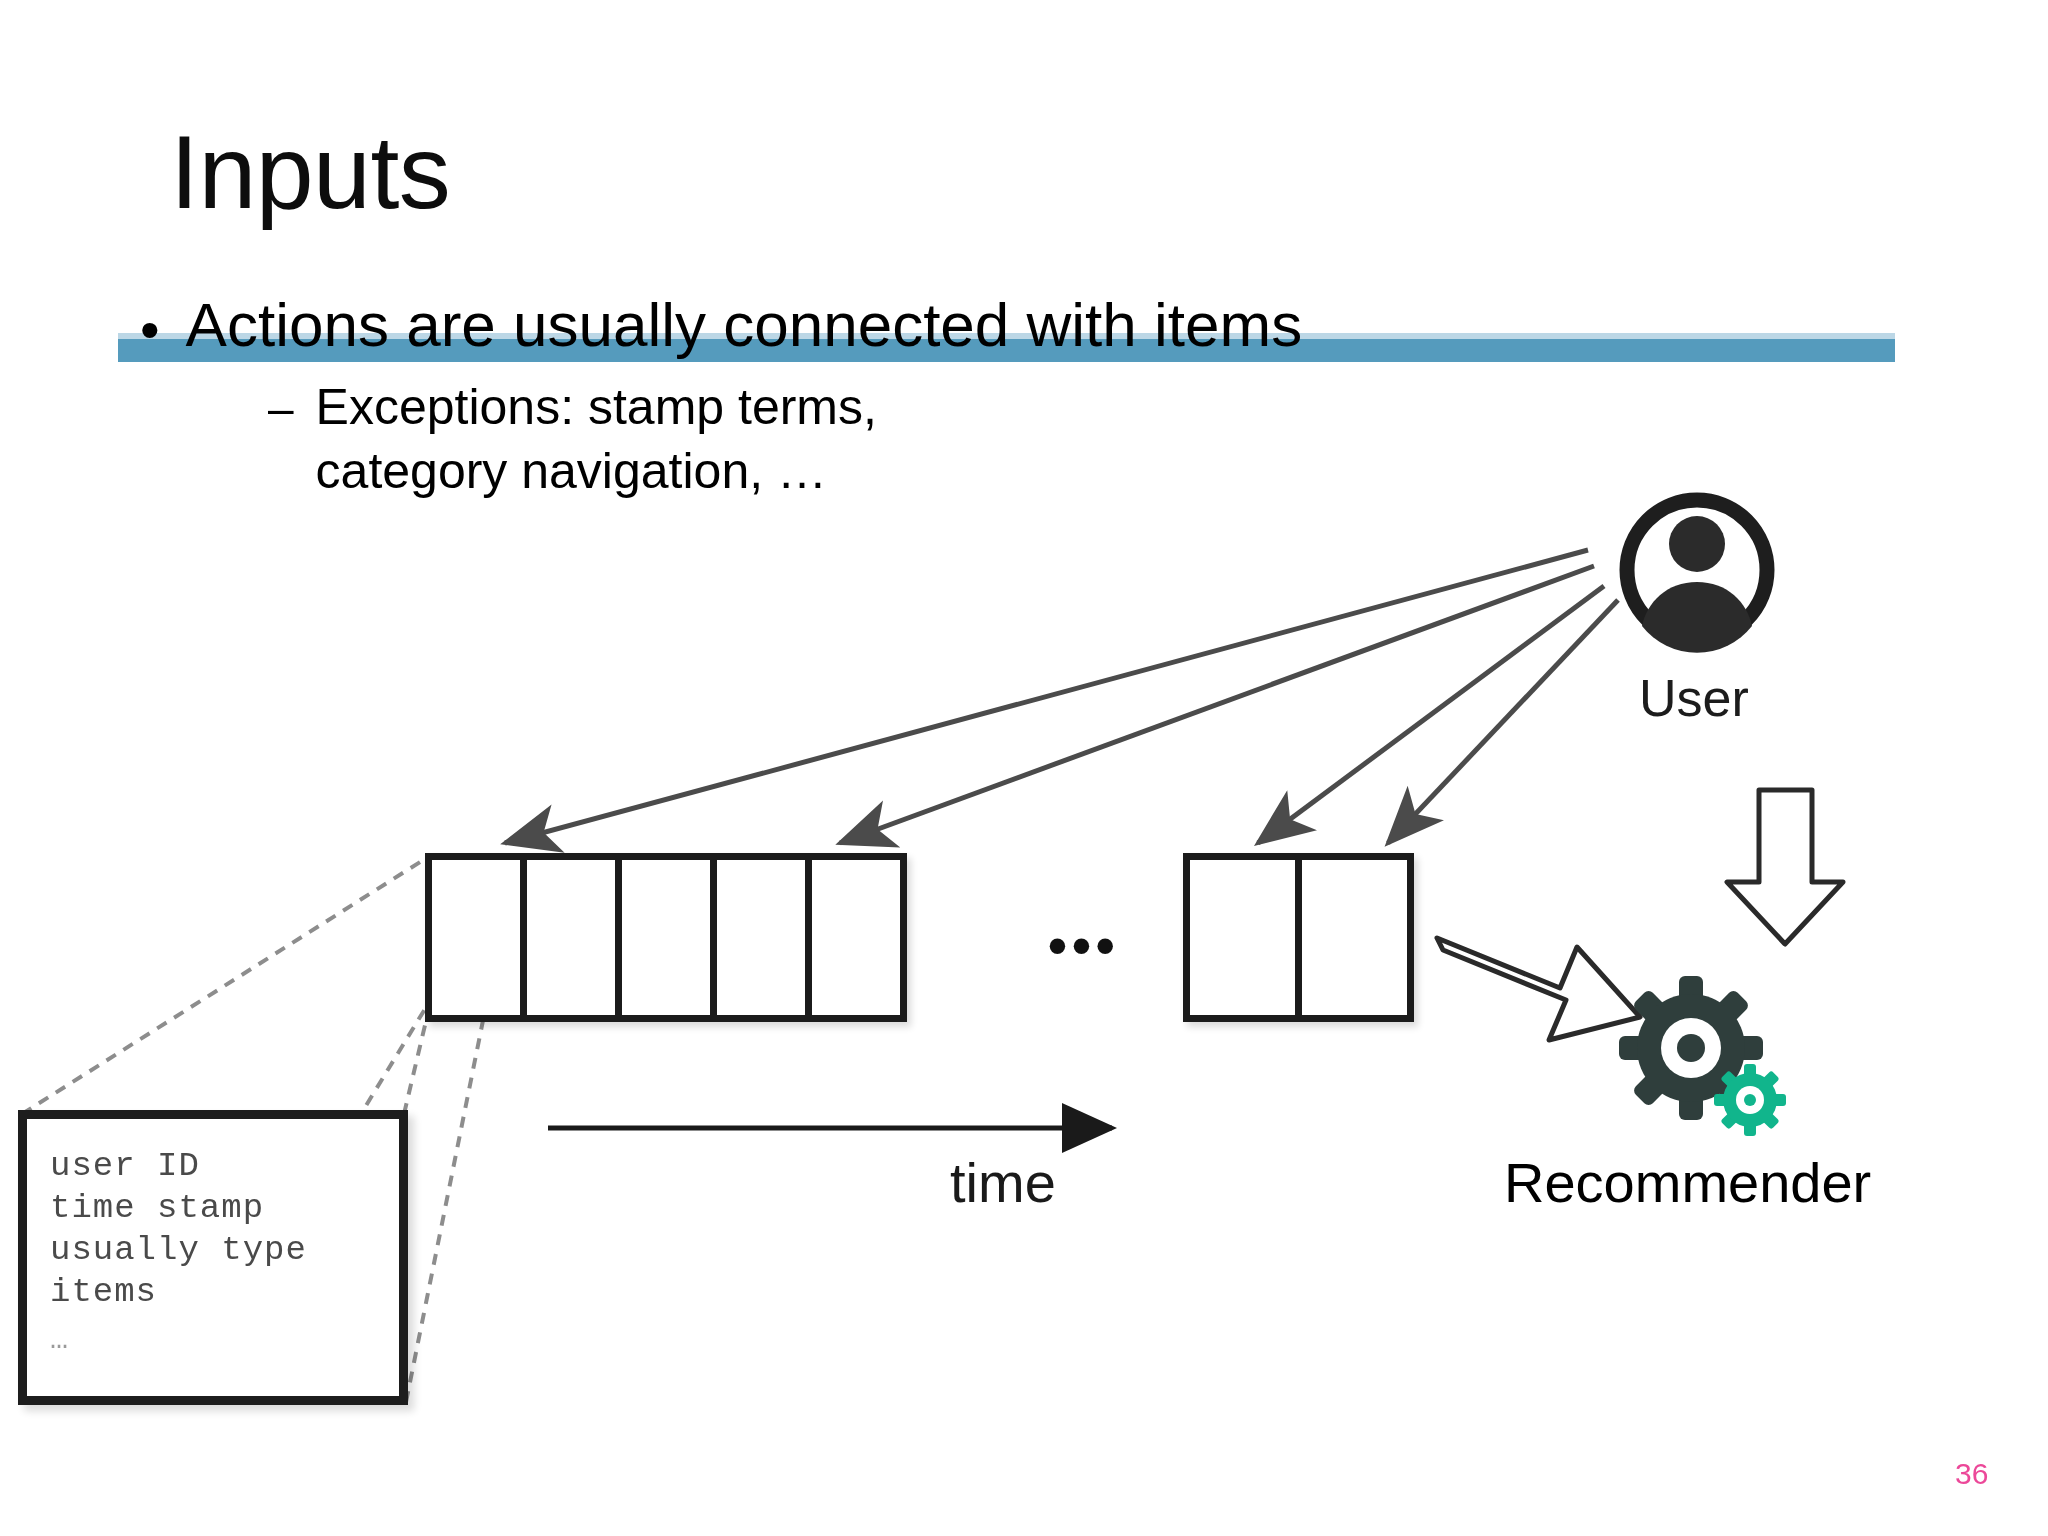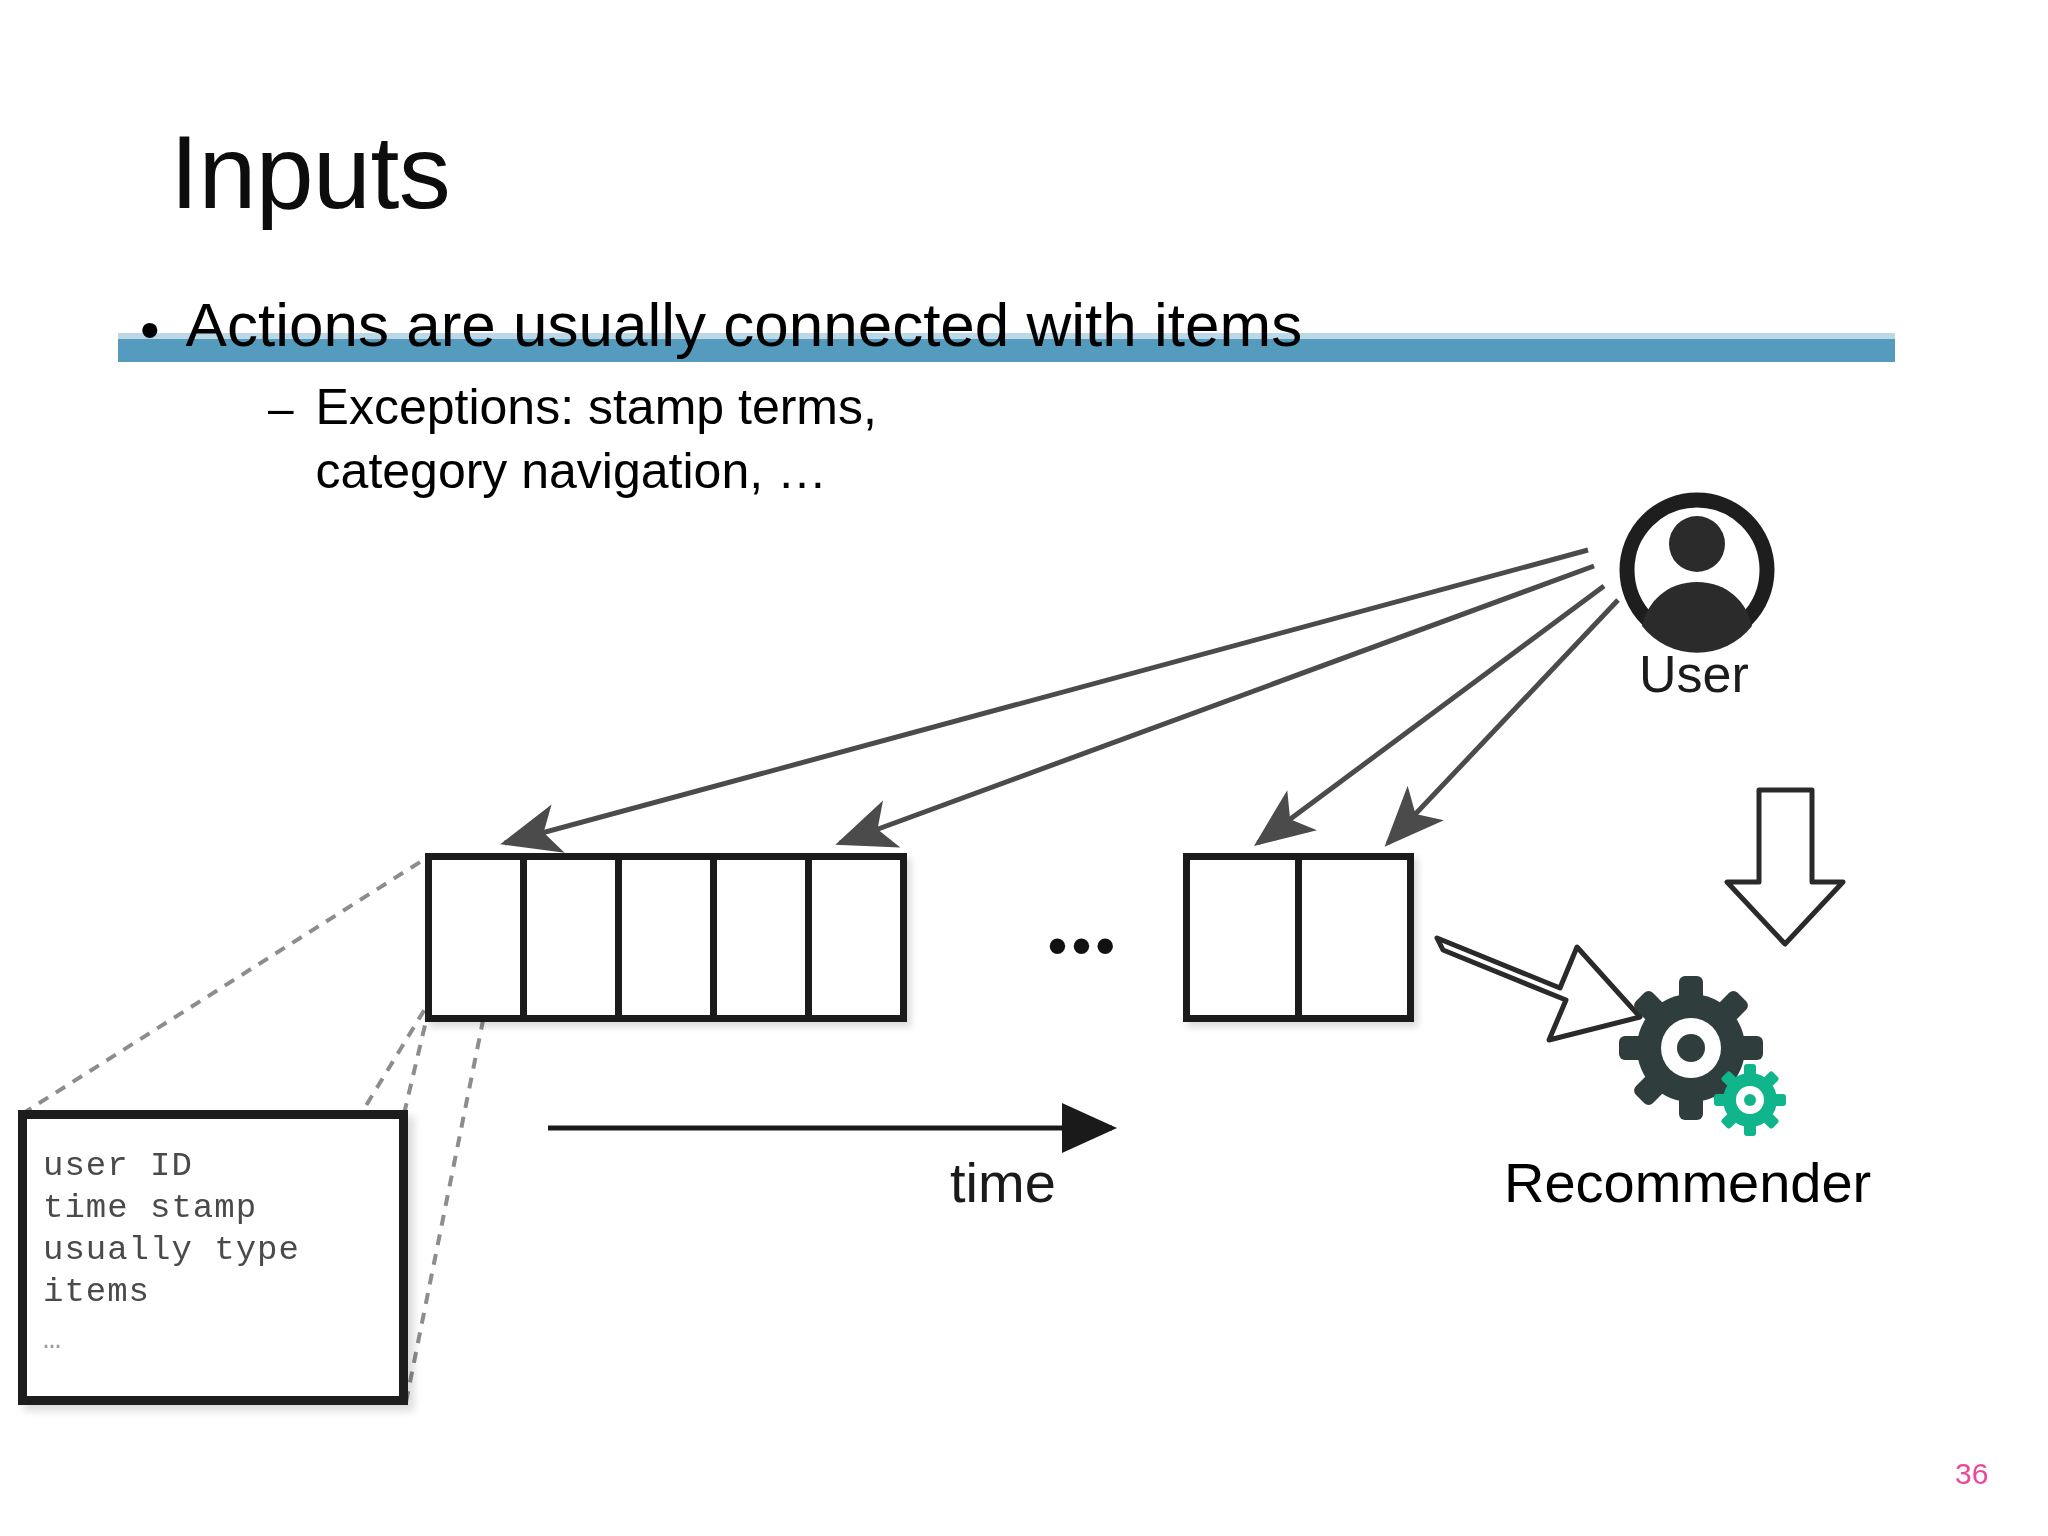--- a/index.html
+++ b/index.html
@@ -62,37 +62,37 @@
   #ellipsis-dots{
     position:absolute;left:1048px;top:918px;
     font-size:54px;font-weight:700;letter-spacing:5px;color:#111;line-height:1;
   }
 
   
   #schema-box{
     position:absolute;left:18px;top:1110px;width:390px;height:295px;
     border:9px solid #1d1d1d;background:#fff;
     box-shadow:6px 6px 8px rgba(0,0,0,.14);
-    padding:26px 0 0 16px;box-sizing:border-box;
+    padding:26px 0 0 23px;box-sizing:border-box;
   }
   #schema-box .line{
     font-family:"Liberation Mono","DejaVu Sans Mono",monospace;
     font-size:34px;line-height:1.24;color:#4a4a4a;letter-spacing:1px;
   }
   #schema-box .line.dim{color:#9a9a9a;font-size:30px;margin-top:8px;}
 
   
   #time-label{
     position:absolute;left:925px;top:1155px;
     font-size:56px;color:#1a1a1a;line-height:1;margin-left:25px;
   }
 
   
   #user-label{
-    position:absolute;left:1639px;top:648px;
+    position:absolute;left:1639px;top:672px;
     font-size:52px;color:#1c1c1c;line-height:1;
   }
   #recommender-label{
     position:absolute;left:1504px;top:1155px;
     font-size:56px;color:#000000;line-height:1;
   }
 
   
   #page-number{
     position:absolute;left:1955px;top:1459px;

